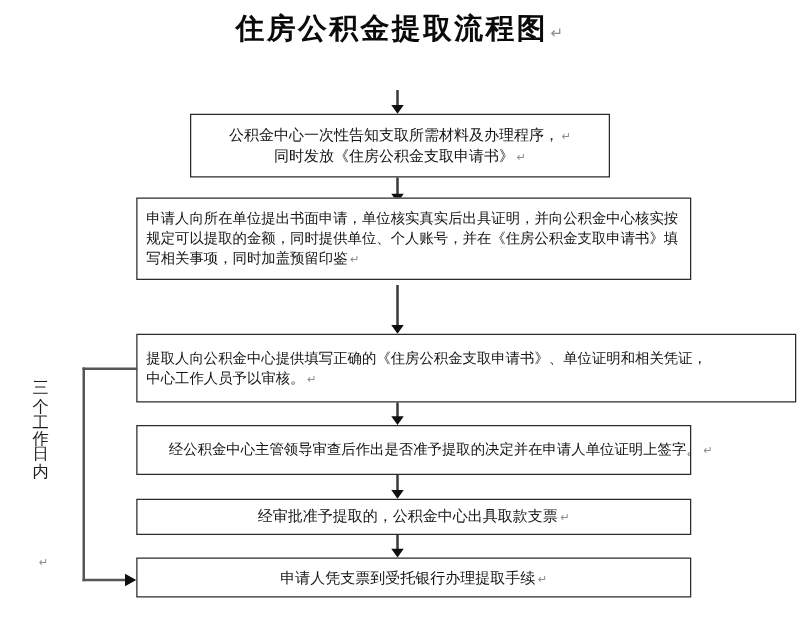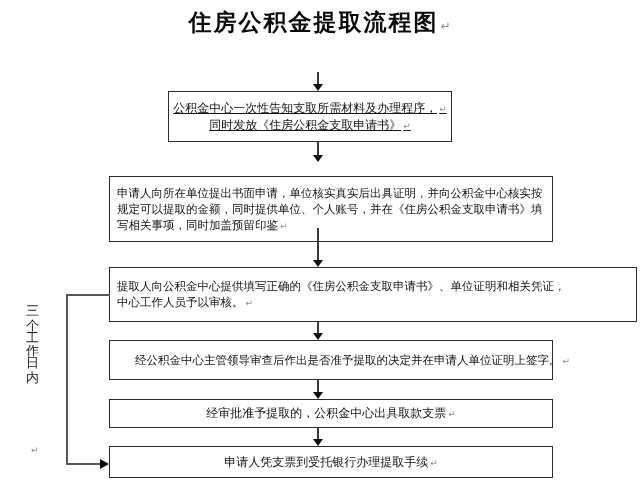--- a/index.html
+++ b/index.html
@@ -35,22 +35,22 @@
     border-top:5px solid transparent;border-bottom:5px solid transparent;border-left:9px solid #0f0f0f;}
   
   .side-label{
     position:absolute;left:26px;top:295px;
     writing-mode:vertical-lr;text-orientation:upright;
     font-size:13px;letter-spacing:13px;color:#1c1c1c;line-height:13px;
   }
   .side-ret{position:absolute;left:31px;top:445px;color:#8d8d8d;font-size:9px;}
   
   .b1{left:226px;top:42px;width:197px;height:30px;}
-  .b2{left:168px;top:91px;width:284px;height:51px;text-decoration:underline;}
-  .b3{left:109px;top:176px;width:444px;height:66px;}
+  .b2{left:152px;top:91px;width:336px;height:51px;}
+  .b3{left:109px;top:158px;width:444px;height:66px;}
   .b4{left:109px;top:267px;width:528px;height:55px;}
   .b5{left:109px;top:340px;width:444px;height:40px;padding-left:25px;}
   .b6{left:109px;top:399px;width:444px;height:29px;}
   .b7{left:109px;top:446px;width:444px;height:32px;}
   .a1{top:72px;height:19px;}
   .a2{top:142px;height:20px;}
   .a3{top:228px;height:39px;}
   .a4{top:322px;height:18px;}
   .a5{top:380px;height:19px;}
   .a6{top:428px;height:18px;}

